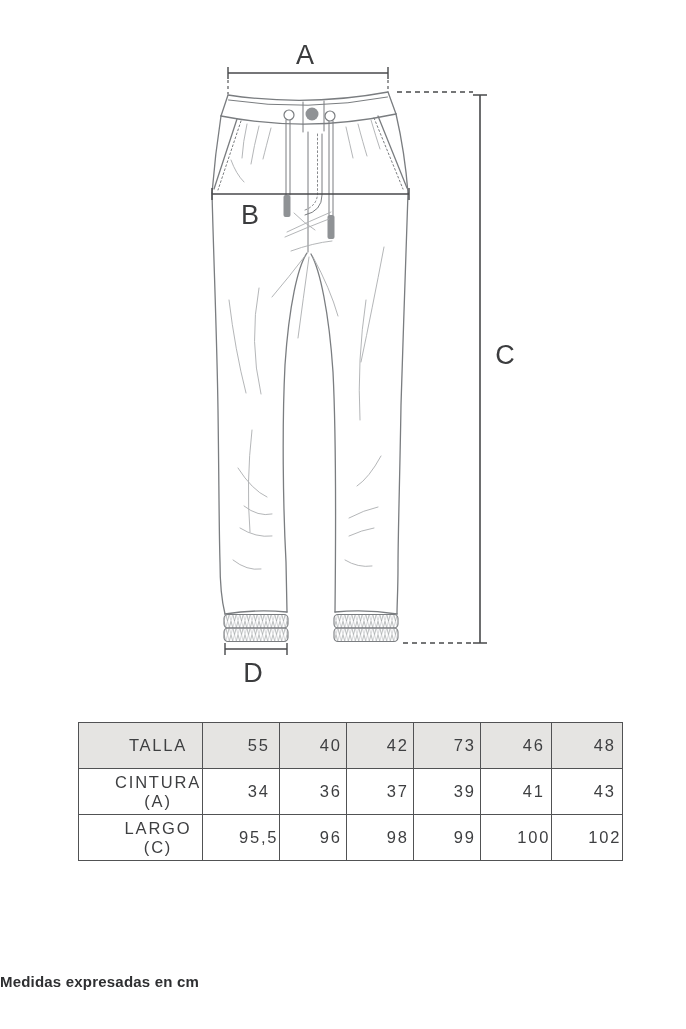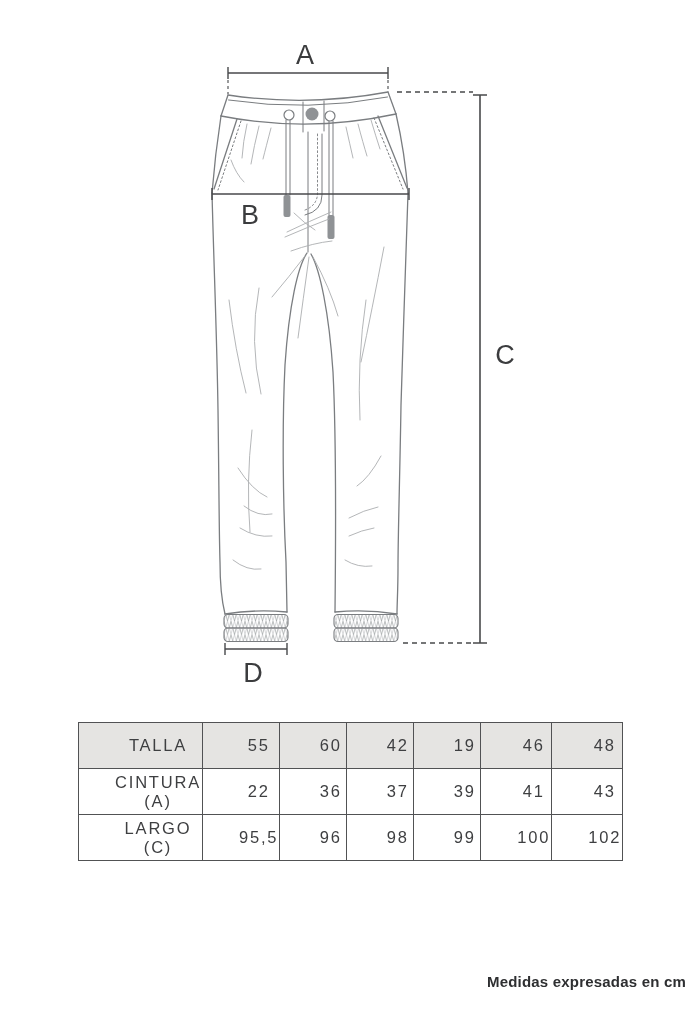--- a/index.html
+++ b/index.html
@@ -18,21 +18,21 @@
   }
   table.size-table td {
     border:1.6px solid #515254;
     height:43px; text-align:center; vertical-align:middle;
     color:#3e3f41; font-size:16.5px; letter-spacing:1.8px;
     font-family:"Liberation Sans", sans-serif; font-weight:400;padding-left:36px;
   }
   table.size-table tr.head-row td { background:#e5e4e2; }
   .footer-note {
     position:absolute; left:0; top:973px; width:686px;
-    text-align:right; font-weight:bold; font-size:15px;
+    text-align:left; font-weight:bold; font-size:15px;
     color:#2e2f31; letter-spacing:0.2px;
   }
 </style>
 </head>
 <body>
 
 <div class="page">
 
   <svg class="diagram-svg" width="686" height="700" viewBox="0 0 686 700">
     <defs>
@@ -147,29 +147,29 @@
         <col style="width:67px;">
         <col style="width:67px;">
       <col style="width:67px;">
         <col style="width:67px;">
         <col style="width:67px;">
     </colgroup>
     <tbody>
         <tr class="head-row">
       <td>TALLA</td>
       <td>55</td>
-      <td>60</td>
+      <td>40</td>
       <td>42</td>
-      <td>19</td>
+      <td>73</td>
       <td>46</td>
       <td>48</td>
     </tr>
     <tr>
       <td>CINTURA (A)</td>
-      <td>22</td>
+      <td>34</td>
       <td>36</td>
       <td>37</td>
       <td>39</td>
       <td>41</td>
       <td>43</td>
     </tr>
     <tr>
       <td>LARGO (C)</td>
       <td>95,5</td>
       <td>96</td>

